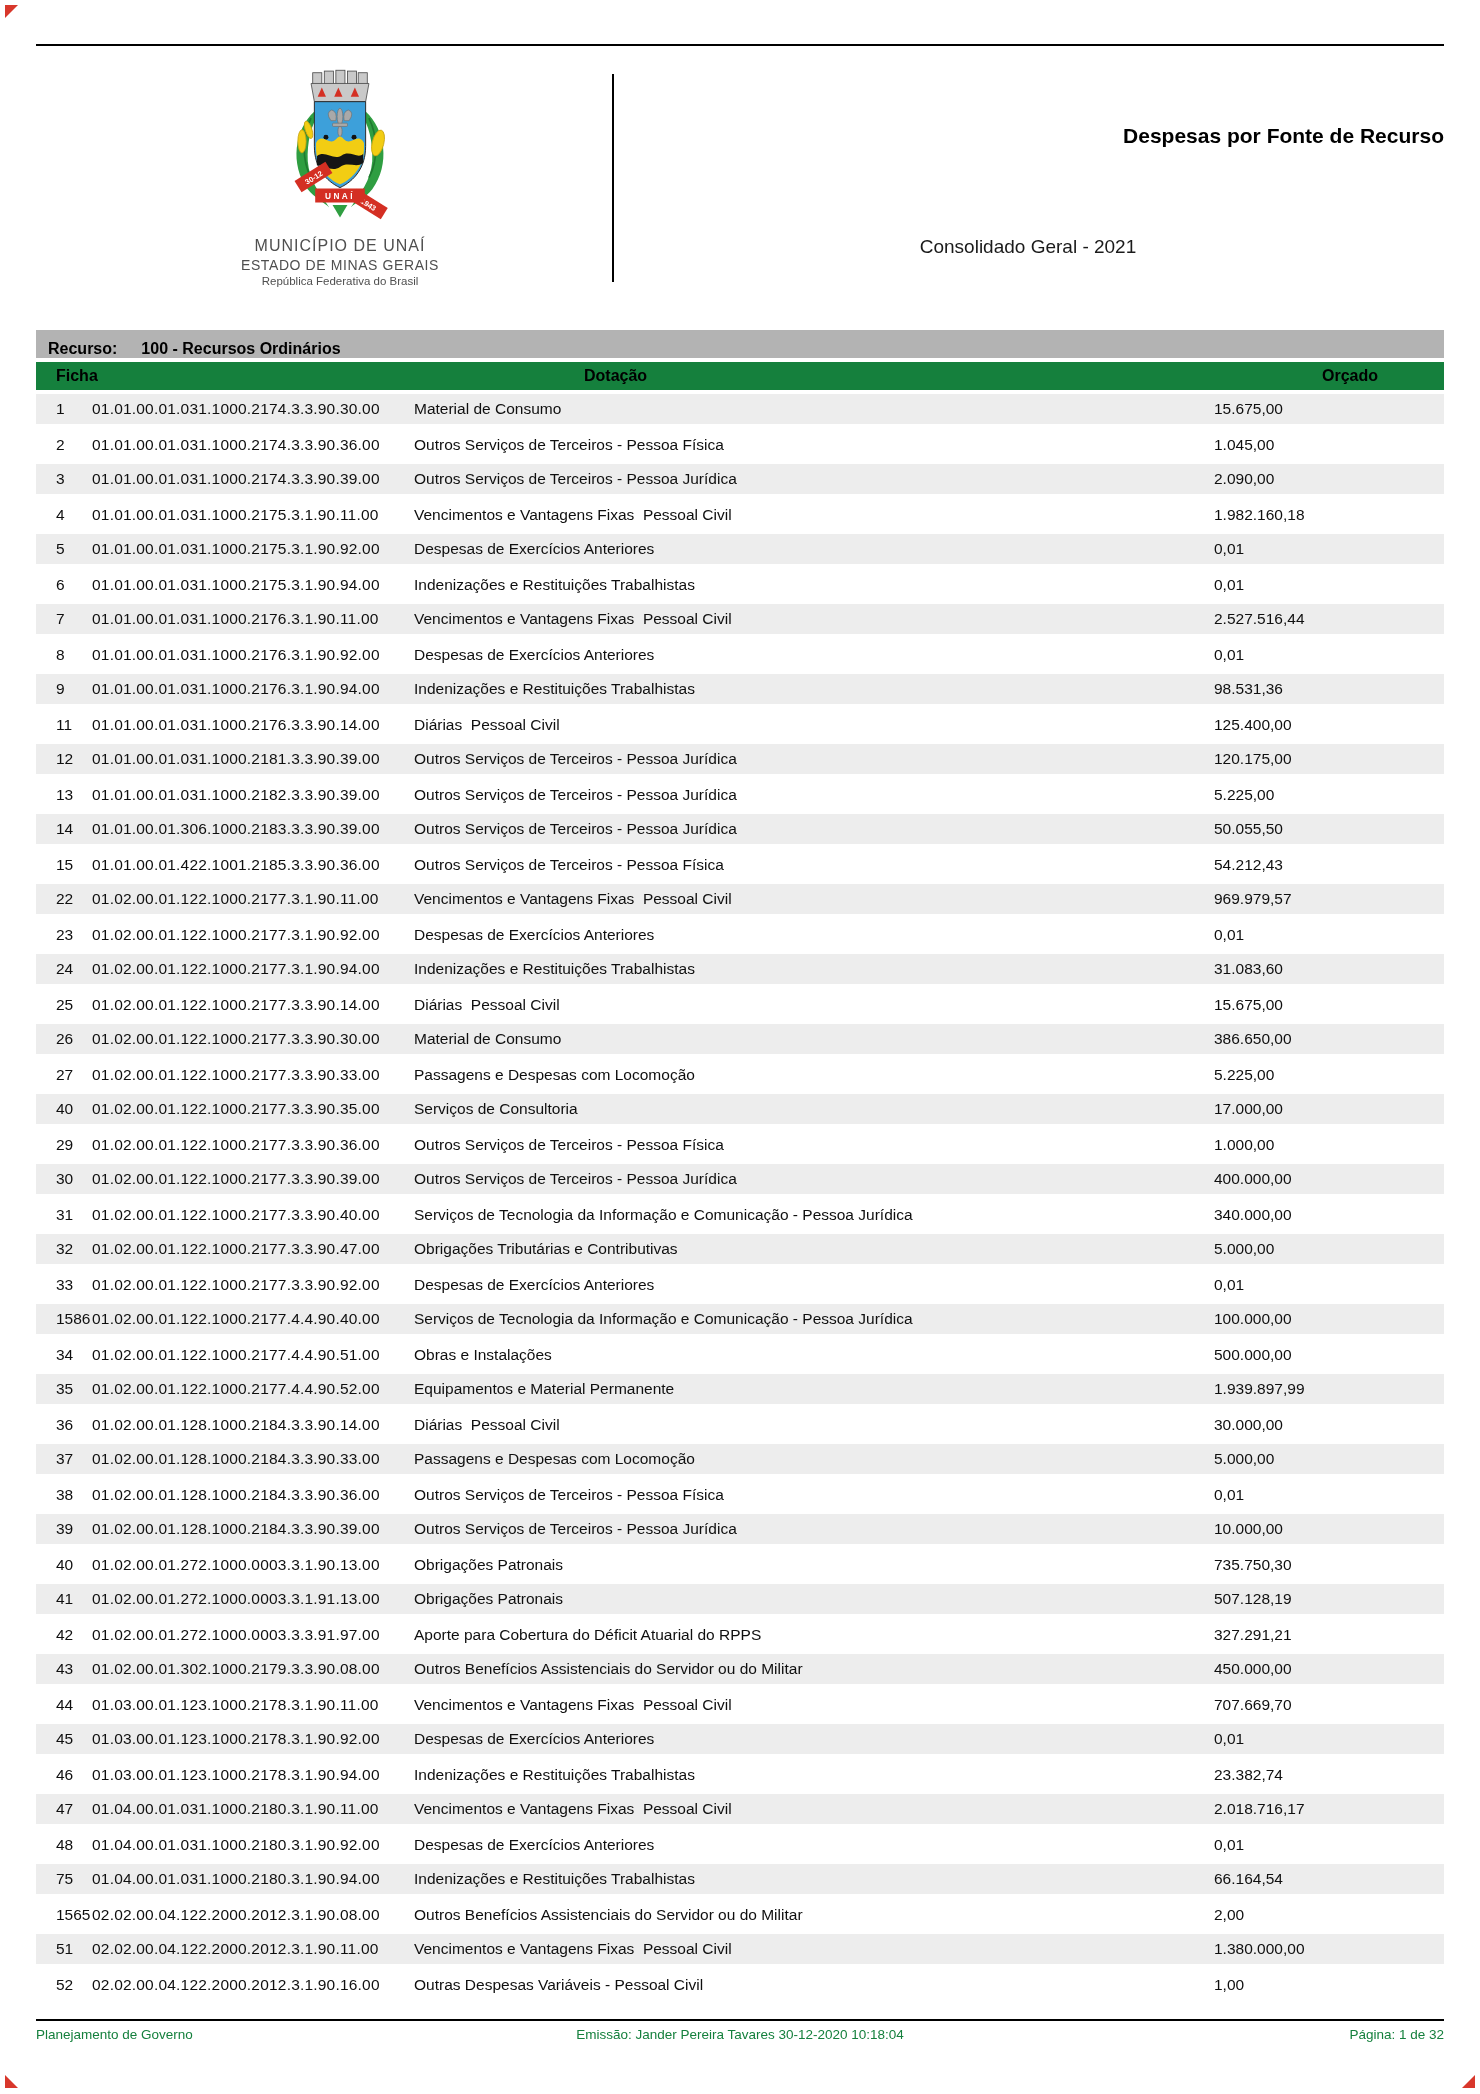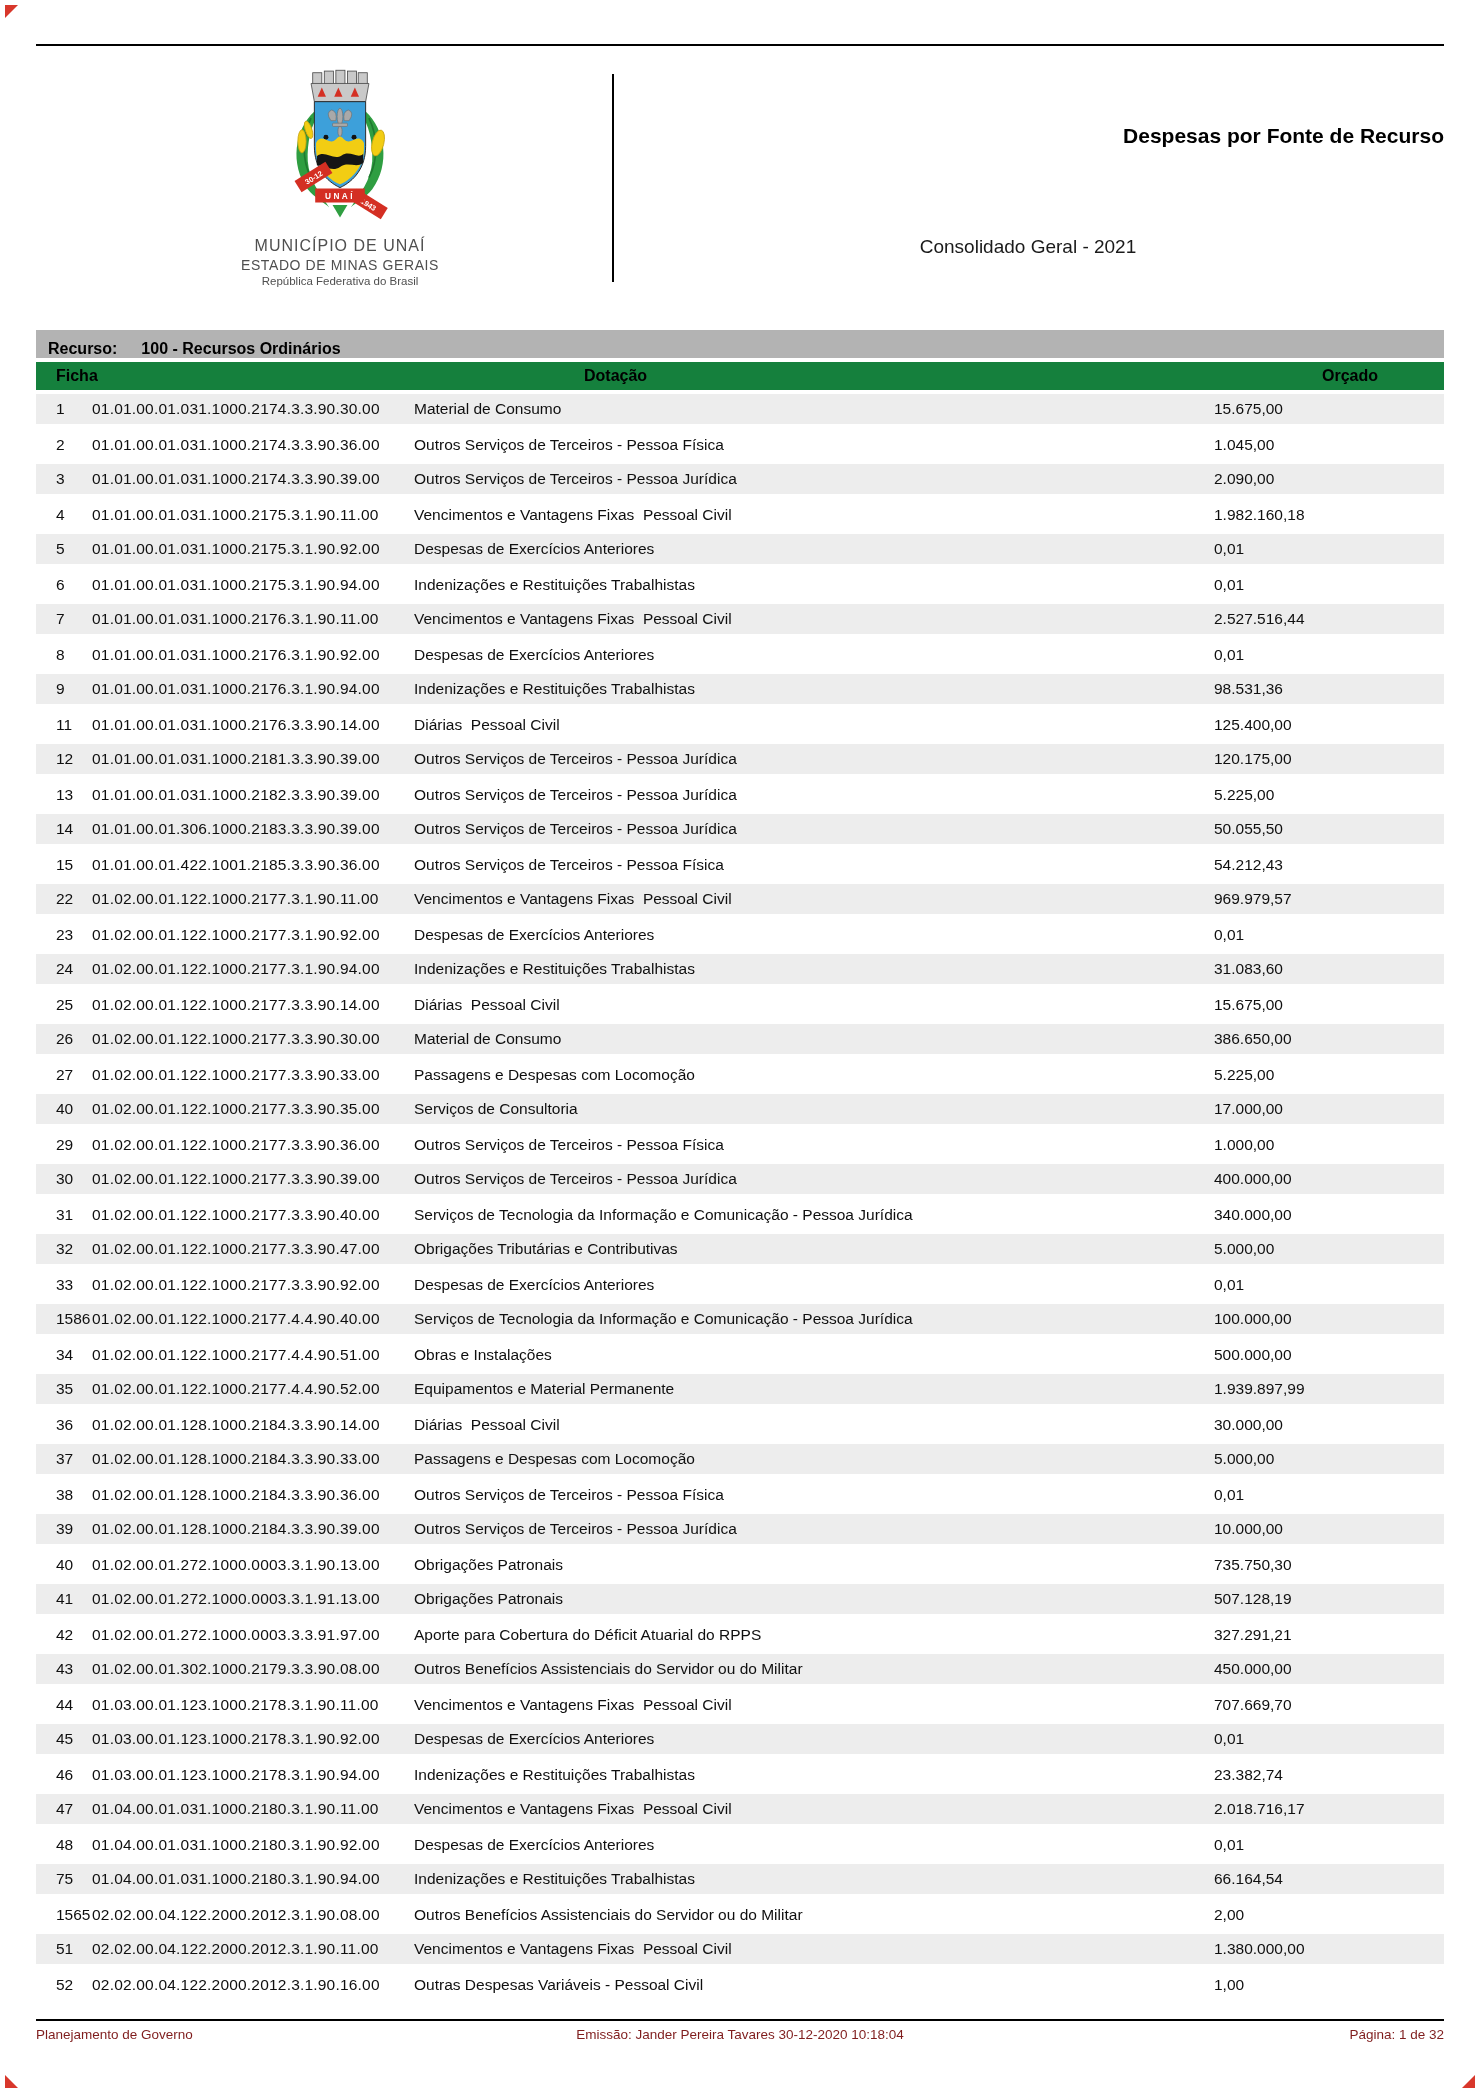--- a/index.html
+++ b/index.html
@@ -47,21 +47,21 @@
   .row { height:35px; display:grid; grid-template-columns:56px 322px 1fr 230px;
          align-items:center; font-size:15.5px; color:#0f0f0f; background:#fff; }
   .row.shade { background:#ededed; border-top:2px solid #fff; border-bottom:3px solid #fff; }
   .c-ficha { padding-left:20px; }
   .c-code { letter-spacing:0.2px; }
   .c-desc { white-space:pre; }
   .c-amount { text-align:left; padding-right:48px; }
 
   .footer-rule { position:absolute; left:36px; top:2019px; width:1408px; height:2px; background:#000; }
   .footer { position:absolute; left:36px; top:2027px; width:1408px; height:20px;
-            font-size:13.5px; color:#7f1d1d; }
+            font-size:13.5px; color:#15803d; }
   .footer .f-left { position:absolute; left:0; top:0; }
   .footer .f-center { position:absolute; left:0; width:100%; text-align:center; top:0; }
   .footer .f-right { position:absolute; right:0; top:0; }
 </style>
 </head>
 <body>
 
 <div class="mark tl"></div>
 <div class="mark bl"></div>
 <div class="mark br"></div>

